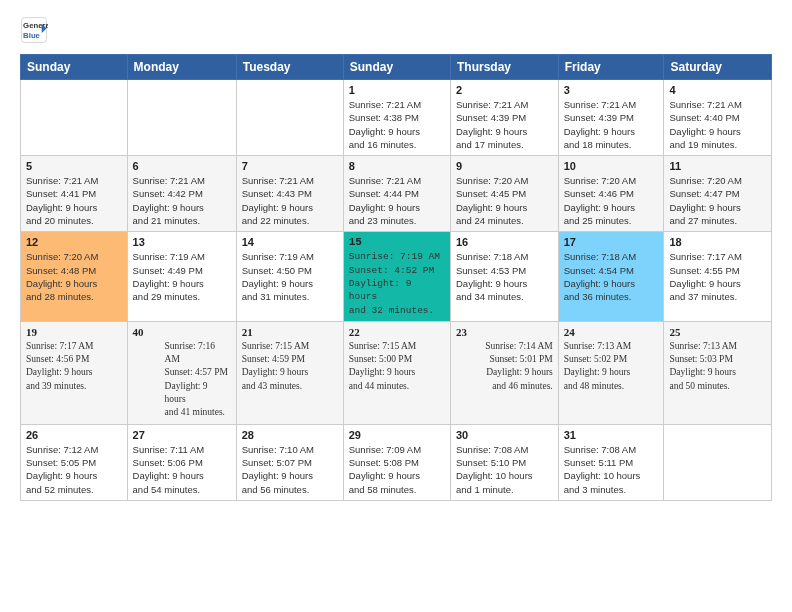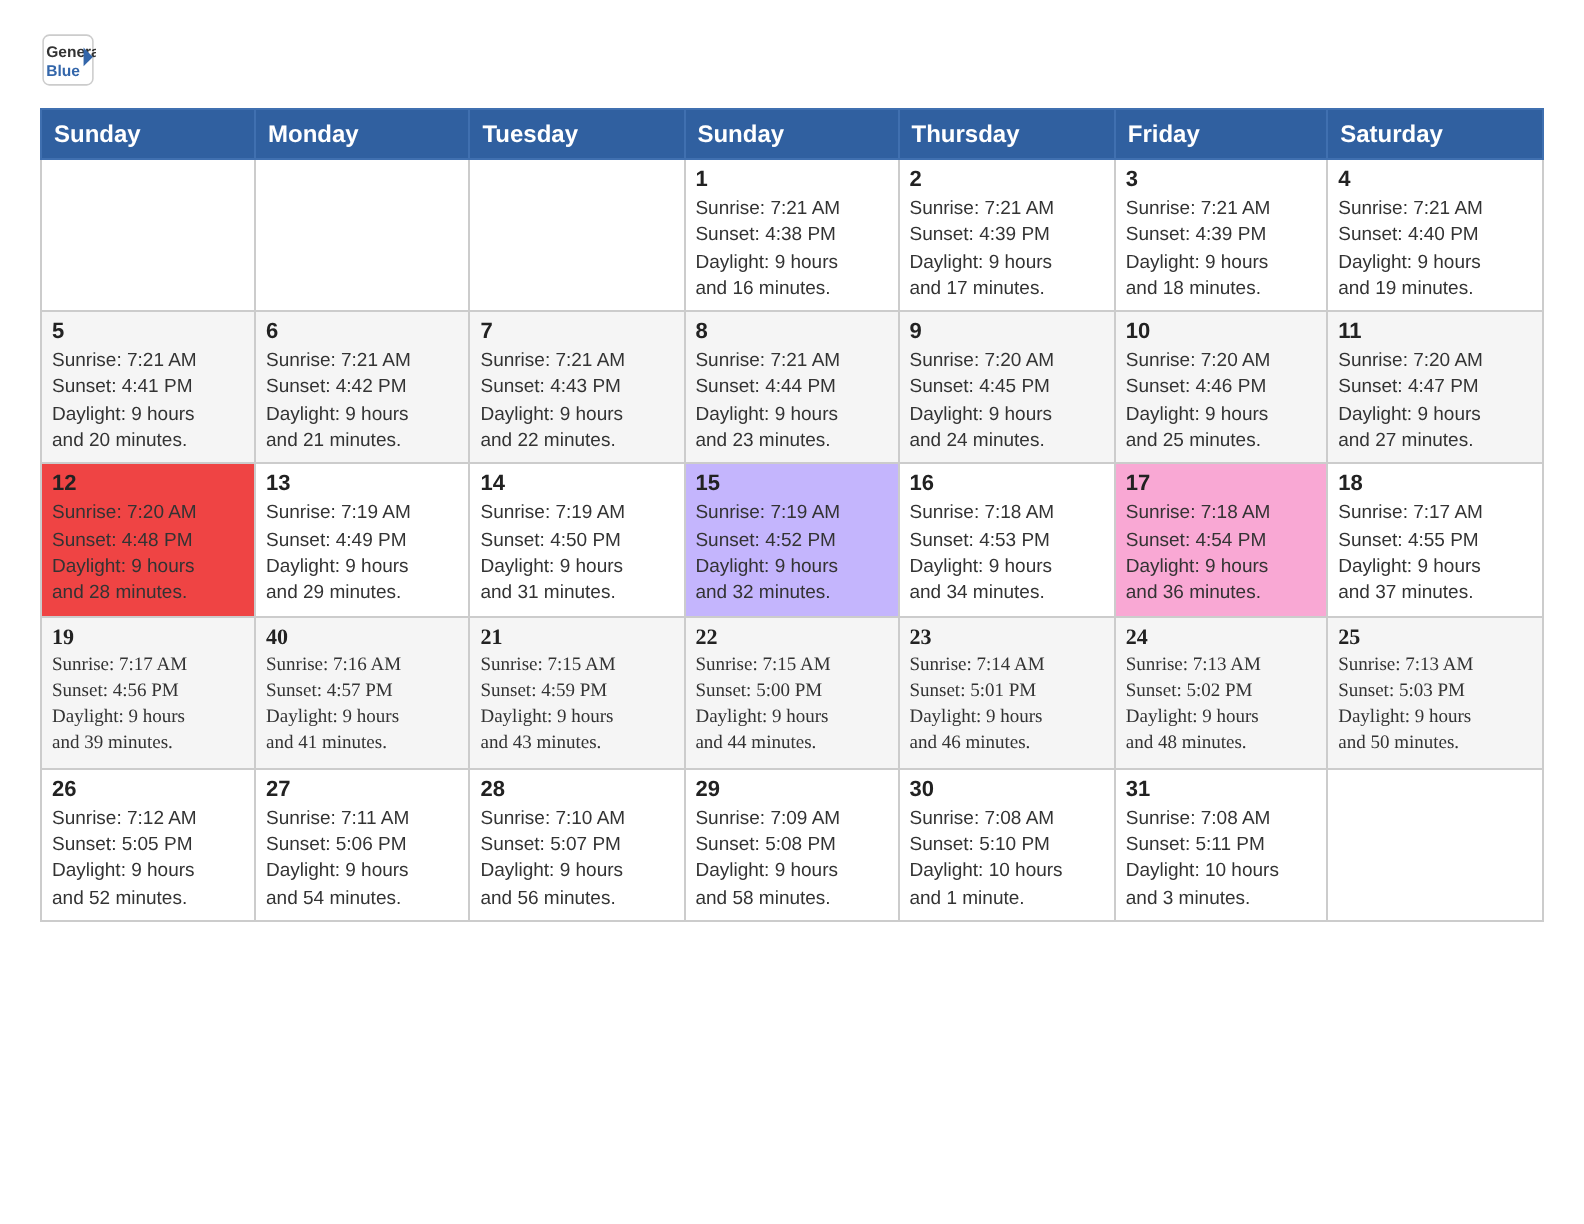--- a/index.html
+++ b/index.html
@@ -200,56 +200,56 @@
           </td>
           <td style="background: rgb(245, 245, 245);">
             <span class="day-number">11</span>
             <div class="day-detail" style="white-space: pre-line;">Sunrise: 7:20 AM
 Sunset: 4:47 PM
 Daylight: 9 hours
 and 27 minutes.</div>
           </td>
         </tr>
         <tr>
-          <td style="background: #ef4444;">
+          <td style="background: #fdba74;">
             <span class="day-number">12</span>
             <div class="day-detail" style="white-space: pre-line;">Sunrise: 7:20 AM
 Sunset: 4:48 PM
 Daylight: 9 hours
 and 28 minutes.</div>
           </td>
           <td style="background: rgb(255, 255, 255);">
             <span class="day-number">13</span>
             <div class="day-detail" style="white-space: pre-line;">Sunrise: 7:19 AM
 Sunset: 4:49 PM
 Daylight: 9 hours
 and 29 minutes.</div>
           </td>
           <td style="background: rgb(255, 255, 255);">
             <span class="day-number">14</span>
             <div class="day-detail" style="white-space: pre-line;">Sunrise: 7:19 AM
 Sunset: 4:50 PM
 Daylight: 9 hours
 and 31 minutes.</div>
           </td>
-          <td style="background: #c4b5fd;">
+          <td style="background: #14b8a6; font-family: Liberation Mono, monospace;">
             <span class="day-number">15</span>
             <div class="day-detail" style="white-space: pre-line;">Sunrise: 7:19 AM
 Sunset: 4:52 PM
 Daylight: 9 hours
 and 32 minutes.</div>
           </td>
           <td style="background: rgb(255, 255, 255);">
             <span class="day-number">16</span>
             <div class="day-detail" style="white-space: pre-line;">Sunrise: 7:18 AM
 Sunset: 4:53 PM
 Daylight: 9 hours
 and 34 minutes.</div>
           </td>
-          <td style="background: #f9a8d4;">
+          <td style="background: #7dd3fc;">
             <span class="day-number">17</span>
             <div class="day-detail" style="white-space: pre-line;">Sunrise: 7:18 AM
 Sunset: 4:54 PM
 Daylight: 9 hours
 and 36 minutes.</div>
           </td>
           <td style="background: rgb(255, 255, 255);">
             <span class="day-number">18</span>
             <div class="day-detail" style="white-space: pre-line;">Sunrise: 7:17 AM
 Sunset: 4:55 PM
@@ -260,42 +260,42 @@
         <tr>
           <td style="background: rgb(245, 245, 245);">
             <span class="day-number">19</span>
             <div class="day-detail" style="white-space: pre-line;">Sunrise: 7:17 AM
 Sunset: 4:56 PM
 Daylight: 9 hours
 and 39 minutes.</div>
           </td>
           <td style="background: rgb(245, 245, 245);">
             <span class="day-number">40</span>
-            <div class="day-detail" style="white-space: pre-line;">Sunrise: 7:16 AM
+            <div class="day-detail" style="white-space: pre-line; margin-left: 32px;">Sunrise: 7:16 AM
 Sunset: 4:57 PM
 Daylight: 9 hours
 and 41 minutes.</div>
           </td>
           <td style="background: rgb(245, 245, 245);">
             <span class="day-number">21</span>
             <div class="day-detail" style="white-space: pre-line;">Sunrise: 7:15 AM
 Sunset: 4:59 PM
 Daylight: 9 hours
 and 43 minutes.</div>
           </td>
           <td style="background: rgb(245, 245, 245);">
             <span class="day-number">22</span>
             <div class="day-detail" style="white-space: pre-line;">Sunrise: 7:15 AM
 Sunset: 5:00 PM
 Daylight: 9 hours
 and 44 minutes.</div>
           </td>
           <td style="background: rgb(245, 245, 245);">
             <span class="day-number">23</span>
-            <div class="day-detail" style="white-space: pre-line;">Sunrise: 7:14 AM
+            <div class="day-detail" style="white-space: pre-line; text-align: right;">Sunrise: 7:14 AM
 Sunset: 5:01 PM
 Daylight: 9 hours
 and 46 minutes.</div>
           </td>
           <td style="background: rgb(245, 245, 245);">
             <span class="day-number">24</span>
             <div class="day-detail" style="white-space: pre-line;">Sunrise: 7:13 AM
 Sunset: 5:02 PM
 Daylight: 9 hours
 and 48 minutes.</div>

